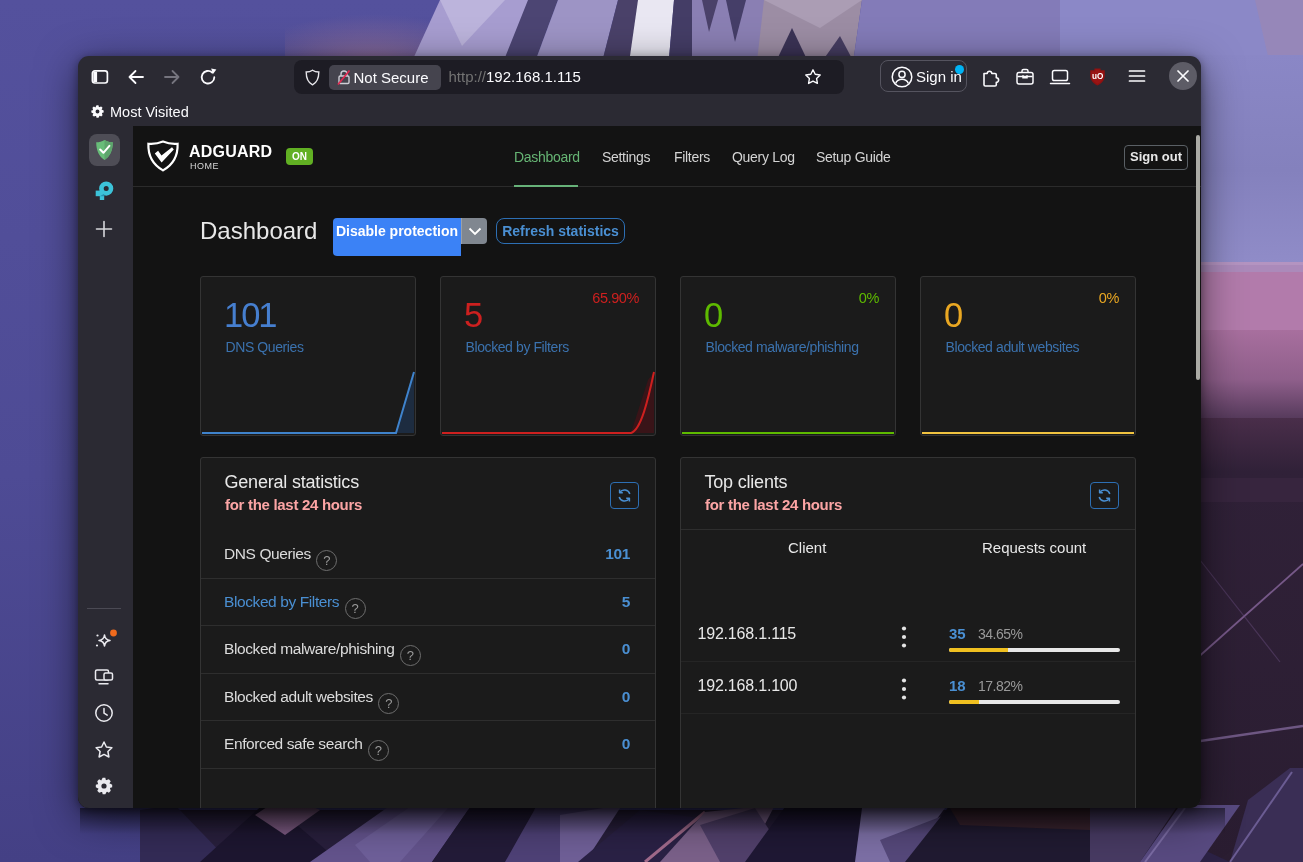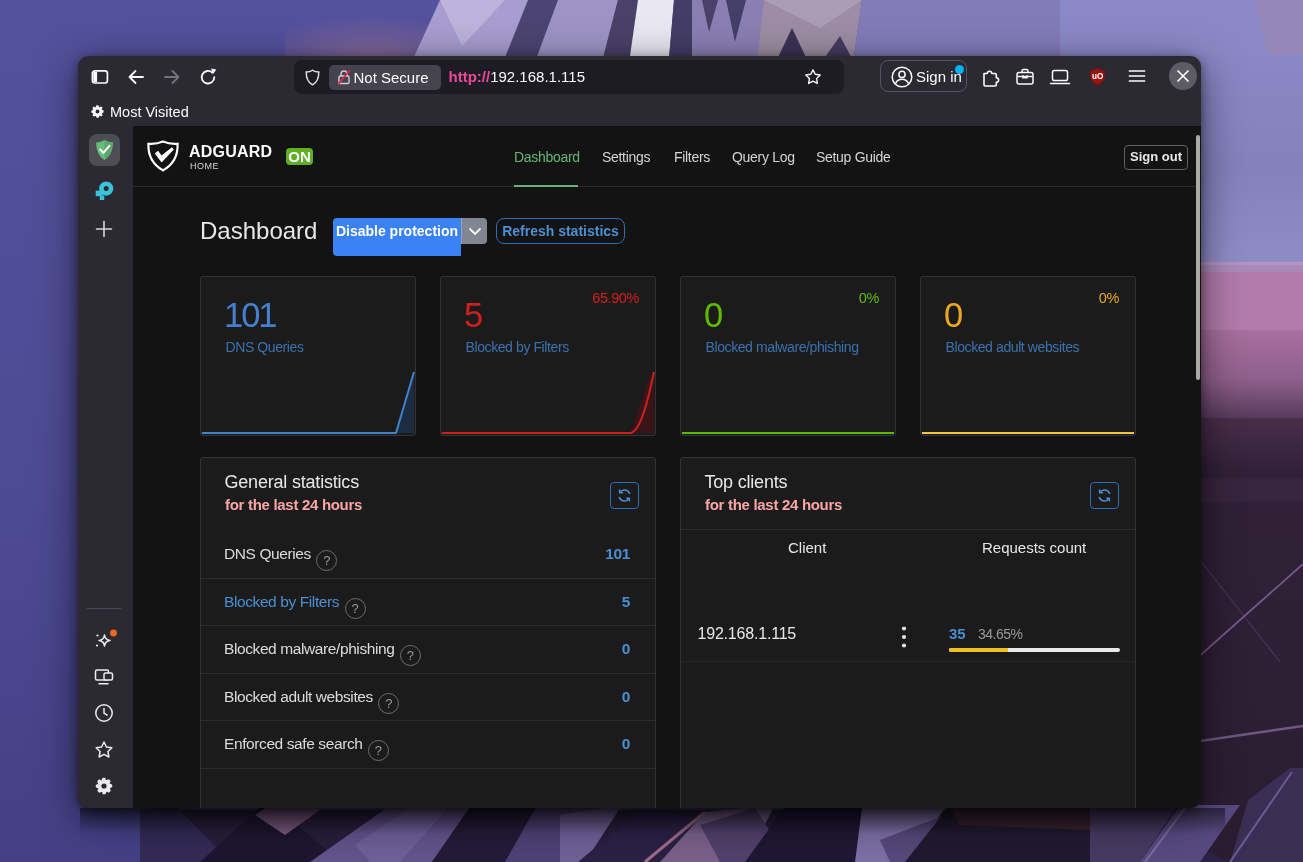--- a/index.html
+++ b/index.html
@@ -11,21 +11,21 @@
     background:#2b2a33; border-radius:11px; z-index:2;
     box-shadow:0 10px 40px rgba(0,0,0,.55), 0 2px 10px rgba(0,0,0,.4); overflow:hidden;padding-left:32px; }
   
   #toolbar { position:absolute; left:0; top:0; width:100%; height:43px; }
   #urlbar { position:absolute; left:215.5px; top:4px; width:550px; height:33.5px;
     background:#1d1c24; border-radius:8px; }
   #chip { position:absolute; left:35px; top:4.5px; width:112px; height:25px;
     background:#45444e; border-radius:5px; color:#fbfbfe; font-size:15px; }
   #chip span { position:absolute; left:25px; top:4px; }
   .urltext { position:absolute; left:155px; top:8px; font-size:15px; color:#fbfbfe; }
-  .urltext .g { color:#ec4899;font-weight:bold; }
+  .urltext .g { color:#737373; }
   #signin { position:absolute; left:802px; top:4px; width:87px; height:32px;
     border:1px solid #55545f; border-radius:8px; }
   #signin .t { position:absolute; left:35px; top:8px; font-size:15px; color:#fbfbfe; line-height:1; }
   #closebtn { position:absolute; left:1090.5px; top:6px; width:28px; height:28px;
     border-radius:50%; background:#5d5c66; }
   
   #bookmarks { position:absolute; left:0; top:43px; width:100%; height:27px; }
   #bookmarks .t { position:absolute; left:32px; top:5px; font-size:14.5px; color:#fbfbfe; line-height:17px; }
   
   #content { position:absolute; left:0; top:70px; width:1123px; height:682px;
@@ -35,21 +35,21 @@
     background:#4e4d56; border-radius:8px; }
   #page { position:absolute; left:55px; top:0; width:1068px; height:682px; }
   
   #agheader { position:absolute; left:0; top:0; width:100%; height:61px;
     border-bottom:1px solid #2b2b2b; }
   .brandname { position:absolute; left:56px; top:17px; color:#fff; font-size:16px;
     font-weight:bold; letter-spacing:0.2px; }
   .brandsub { position:absolute; left:57px; top:35px; color:#d6d6d6; font-size:9px;
     letter-spacing:0.5px; }
   #onbadge { position:absolute; left:153px; top:22px; width:27px; height:17px;
-    background:#61b023; border-radius:4px; color:#fff; font-size:15px; font-weight:bold;
+    background:#61b023; border-radius:4px; color:#fff; font-size:10px; font-weight:bold;
     text-align:center; line-height:17px; }
   .nav { position:absolute; top:23.5px; font-size:14px; letter-spacing:-0.3px; color:#d4d4d4; line-height:1; }
   #navdash { color:#66b574; }
   #navdash-u { position:absolute; left:381px; top:59px; width:64px; height:2px; background:#67b279; }
   #signout { position:absolute; left:991px; top:19px; width:64px; height:25px;
     border:1px solid #5a6065; border-radius:4px; color:#e8e8e8; font-size:13px;
     font-weight:bold; text-align:center; line-height:21.5px; }
   
   #h1 { position:absolute; left:67px; top:93px; font-size:24px; color:#e8e8e8; line-height:1; }
   #btn-disable { position:absolute; left:200px; top:92px; width:128px; height:38px;
@@ -388,20 +388,33 @@
           <circle cx="5" cy="3.5" r="2.1" fill="#e4e4e4"></circle>
               <circle cx="5" cy="12" r="2.1" fill="#e4e4e4"></circle>
               <circle cx="5" cy="20.5" r="2.1" fill="#e4e4e4"></circle>
         </svg>
             <span class="cnt">35</span>
             <span class="pc">34.65%</span>
           <div class="bar">
               <i style="width:59px;"></i>
             </div>
         </div>
+        <div class="tcrow" style="top:204px;">
+          <span class="ip">192.168.1.100</span>
+            <svg class="dots" style="position:absolute;left:218px;top:15px;" width="10" height="24" viewBox="0 0 10 24">
+          <circle cx="5" cy="3.5" r="2.1" fill="#e4e4e4"></circle>
+              <circle cx="5" cy="12" r="2.1" fill="#e4e4e4"></circle>
+              <circle cx="5" cy="20.5" r="2.1" fill="#e4e4e4"></circle>
+        </svg>
+            <span class="cnt">18</span>
+            <span class="pc">17.82%</span>
+          <div class="bar">
+              <i style="width:30px;"></i>
+            </div>
+        </div>
       </div>
     </div>
     <div id="vtabs">
       <div id="activetab">
         <svg class="abs" style="left:5px;top:5px;" width="21" height="22" viewBox="0 0 21 22">
           <path d="M10.5 1 C13 2.7 15.9 3.3 18.8 3.3 C18.8 11.6 15.9 17.5 10.5 21 C5.1 17.5 2.2 11.6 2.2 3.3 C5.1 3.3 8 2.7 10.5 1 Z" fill="#68bd79"></path>
           <path d="M10.5 1 C13 2.7 15.9 3.3 18.8 3.3 C18.8 11.6 15.9 17.5 10.5 21 Z" fill="#5da56c"></path>
           <path d="M6.2 10.5 L9.4 13.8 L15.4 6.8" fill="none" stroke="#fff" stroke-width="2" stroke-linecap="round" stroke-linejoin="round"></path>
         </svg>
       </div>

